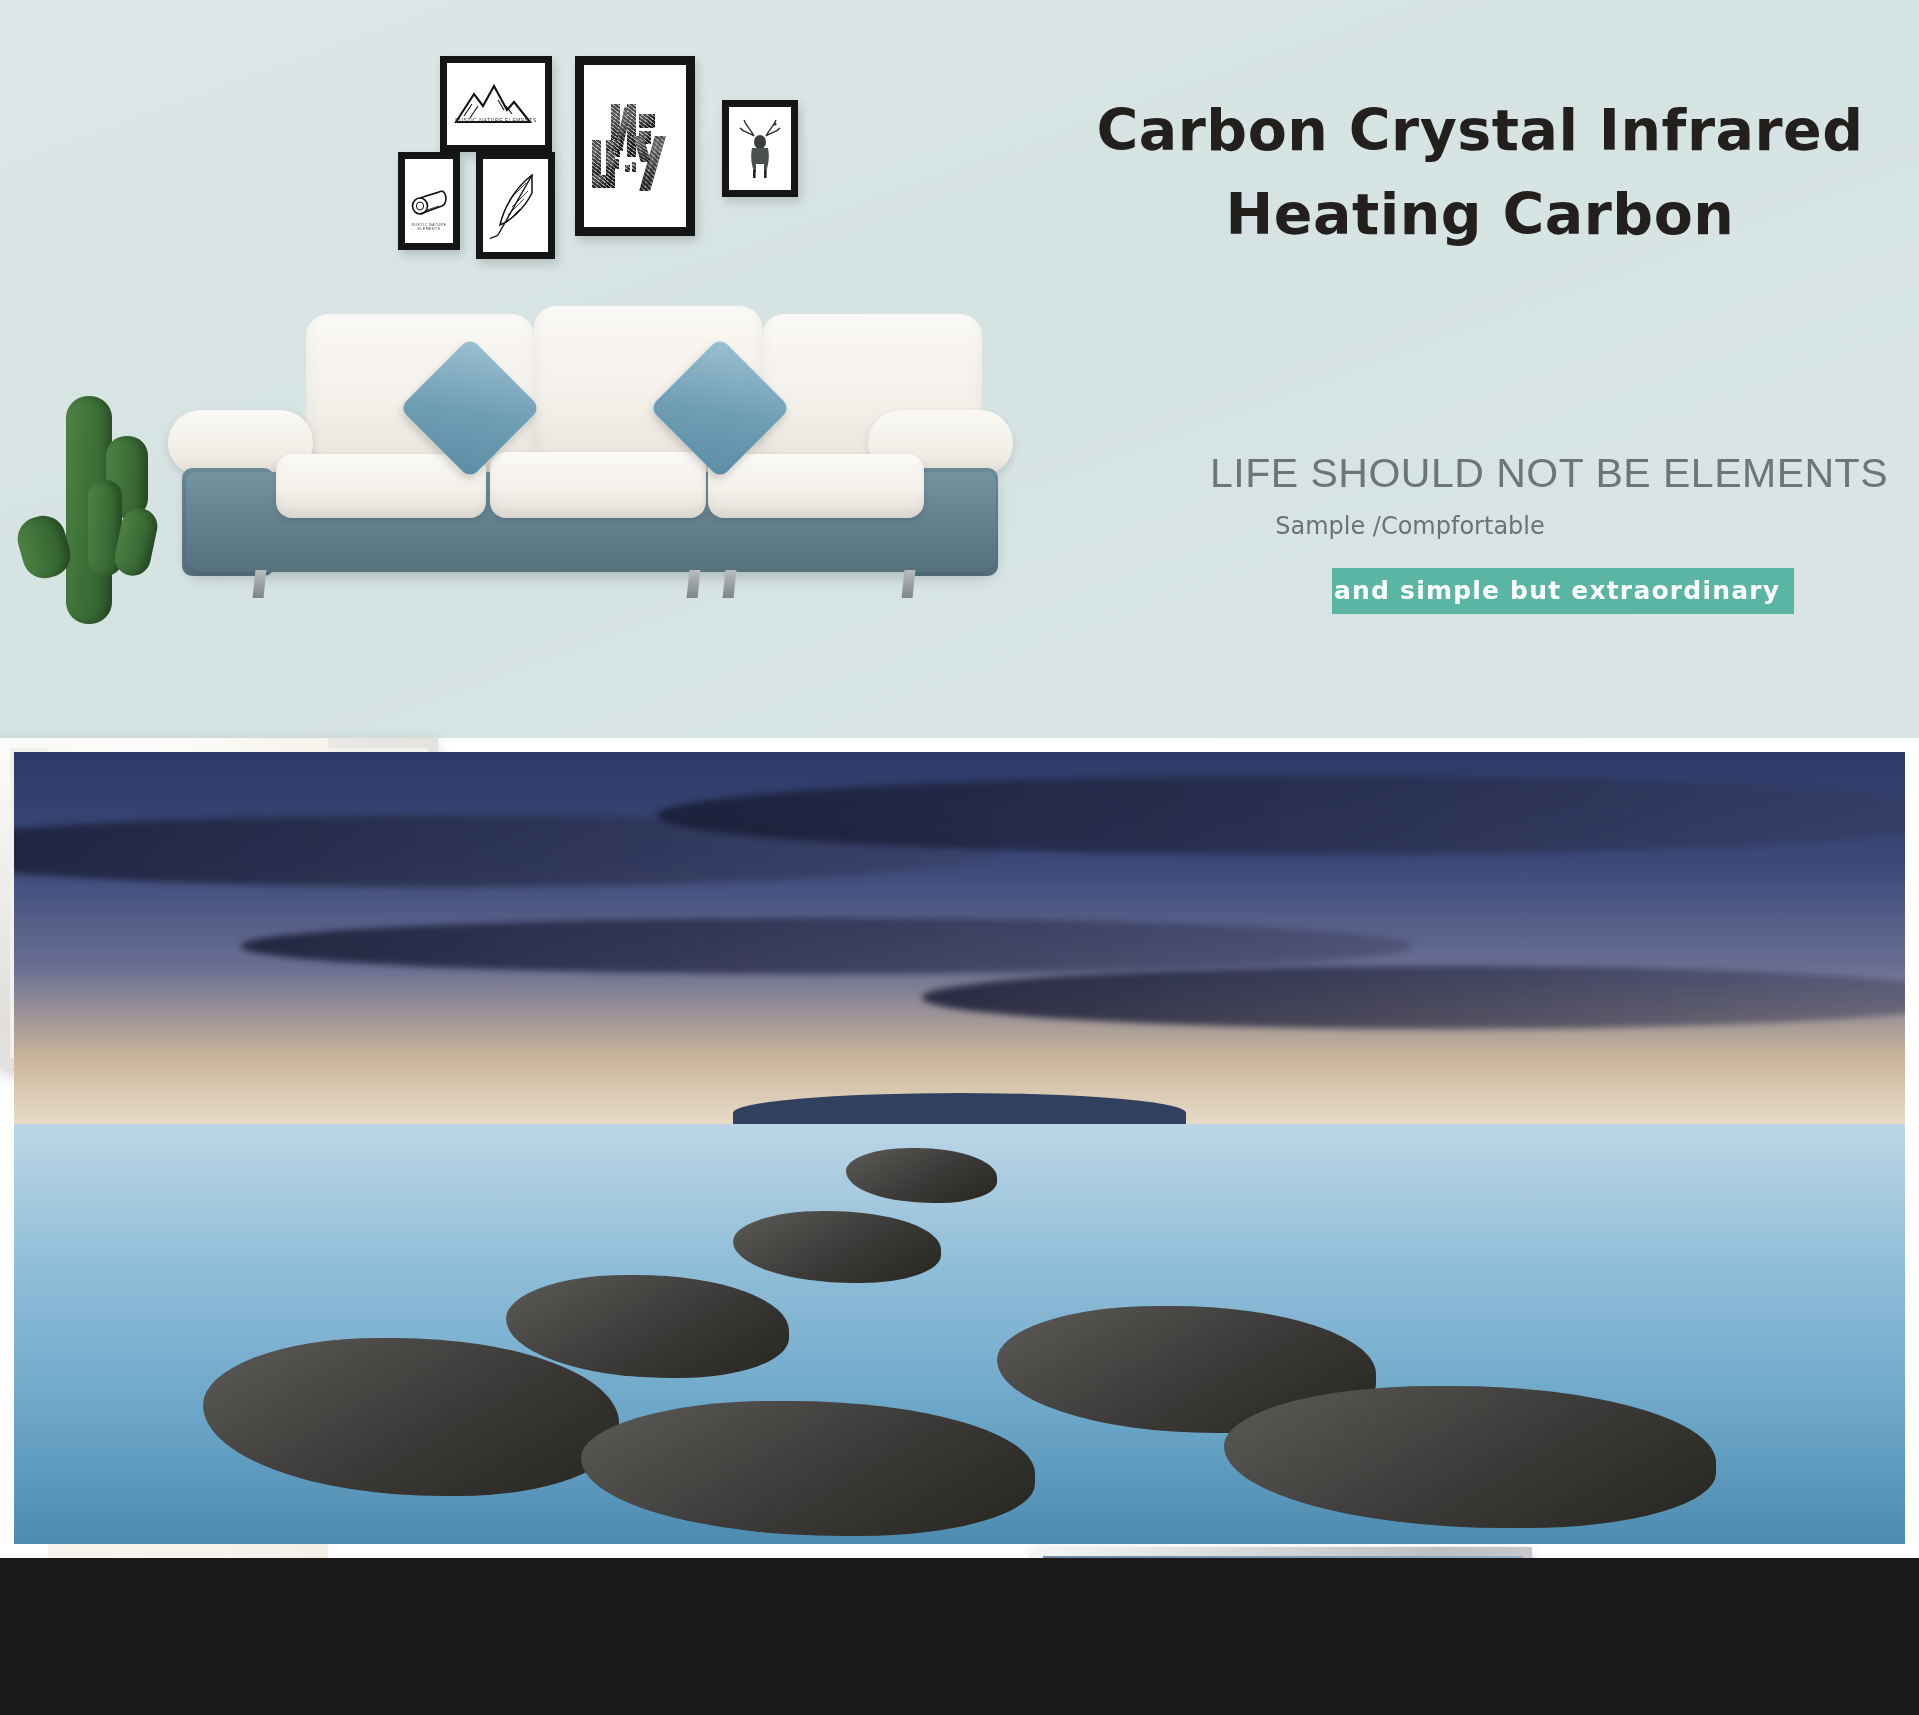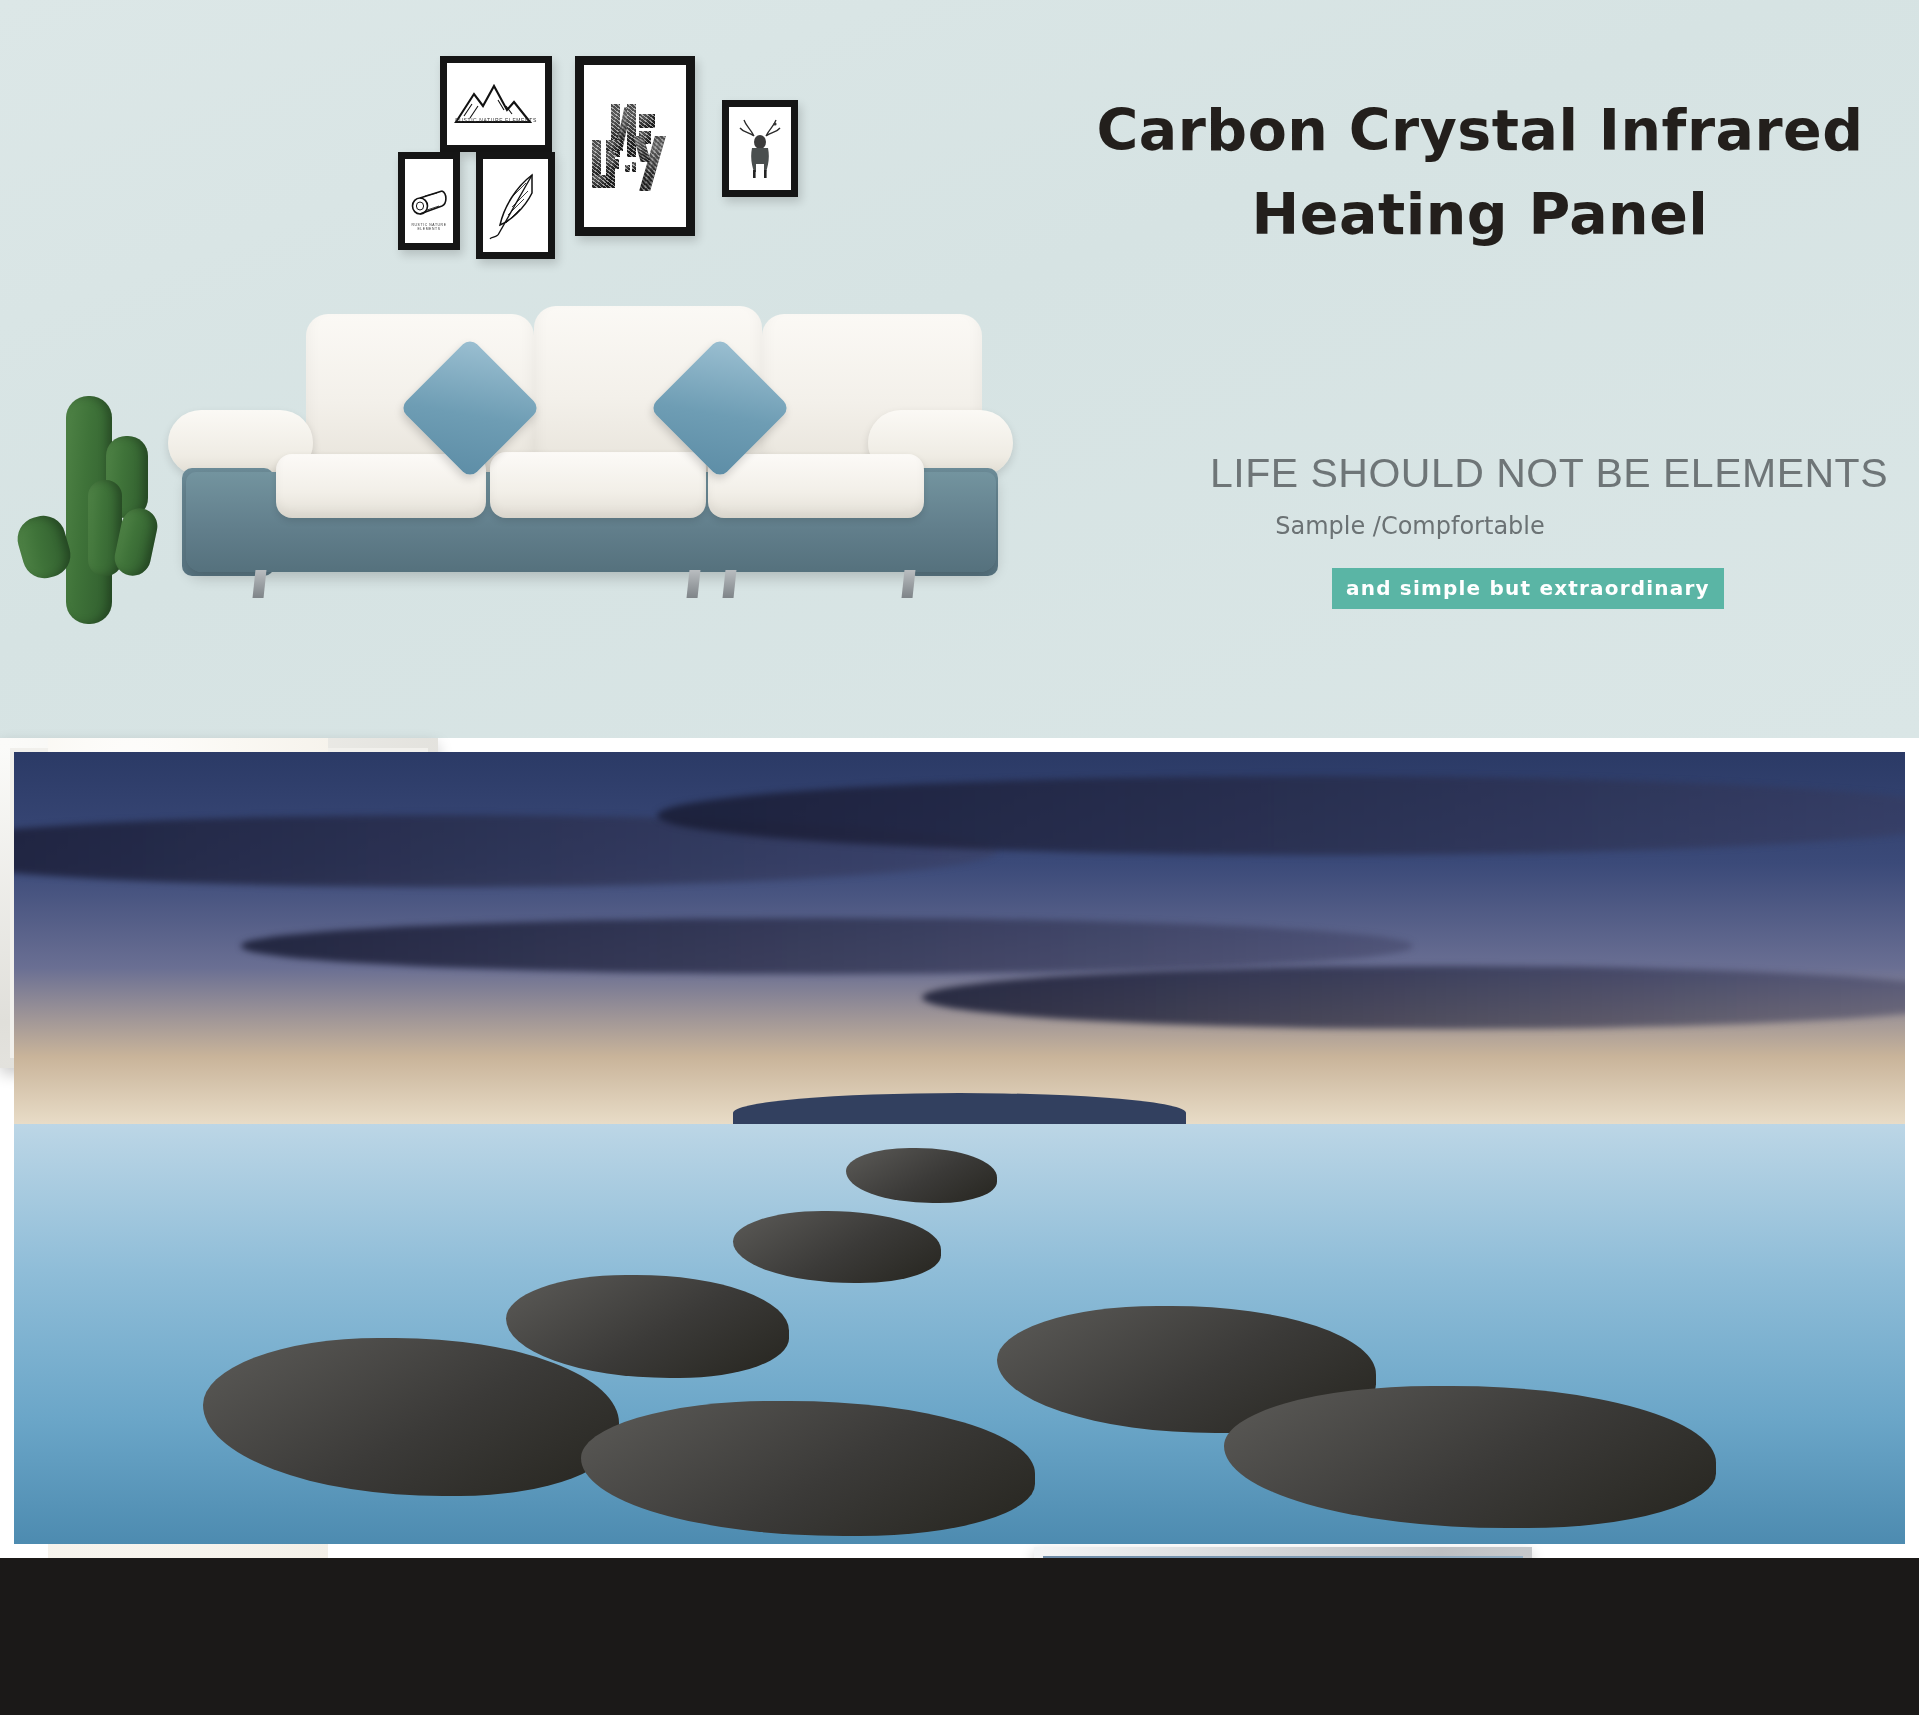--- a/index.html
+++ b/index.html
@@ -121,22 +121,22 @@
   .tagline-sub {
     position:absolute; left:1000px; top:512px; width:900px;
     text-align:center; padding-right:80px;
     font-family:"DejaVu Sans", sans-serif;
     font-size:24px; color:#6b7274;
   }
   .tagline-bar {
     position:absolute; left:1332px; top:568px;
     background:#5ab5a5; color:#ffffff;
     font-family:"DejaVu Sans", sans-serif;
-    font-size:20px; font-weight:bold; letter-spacing:1.2px;
-    padding:8px 14px 9px 14px; white-space:nowrap;text-align:center;
+    font-size:25px; font-weight:bold; letter-spacing:1.2px;
+    padding:8px 14px 9px 2px; white-space:nowrap;text-align:center;
   }
 
   
   .products {
     position:absolute; left:0; top:738px; width:1919px; height:820px;
     background:#ffffff;
   }
   .marble-strip {
     position:absolute; left:48px; top:0; width:280px; height:820px;
     background:
@@ -333,21 +333,21 @@
   <div class="cactus">
     <div class="cac-part" style="left:48px;  top:8px;   width:46px; height:228px; border-radius:22px;"></div>
     <div class="cac-part" style="left:88px;  top:48px;  width:42px; height:82px;  border-radius:20px;"></div>
     <div class="cac-part" style="left:70px;  top:92px;  width:34px; height:96px;  border-radius:16px;"></div>
     <div class="cac-part" style="left:100px; top:120px; width:36px; height:68px;  border-radius:18px; transform:rotate(12deg);"></div>
     <div class="cac-part" style="left:2px;   top:128px; width:48px; height:62px;  border-radius:22px; transform:rotate(-16deg);"></div>
   </div>
 
   <h1 class="hero-title">
     <span>Carbon Crystal Infrared</span>
-    <span>Heating Panel</span>
+    <span>Heating Carbon</span>
   </h1>
 
   <div class="tagline-main">LIFE SHOULD NOT BE ELEMENTS</div>
   <div class="tagline-sub">Sample /Compfortable</div>
   <div class="tagline-bar">and simple but extraordinary</div>
 </section>
 
 <section class="products">
   <div class="marble-strip"></div>
 

